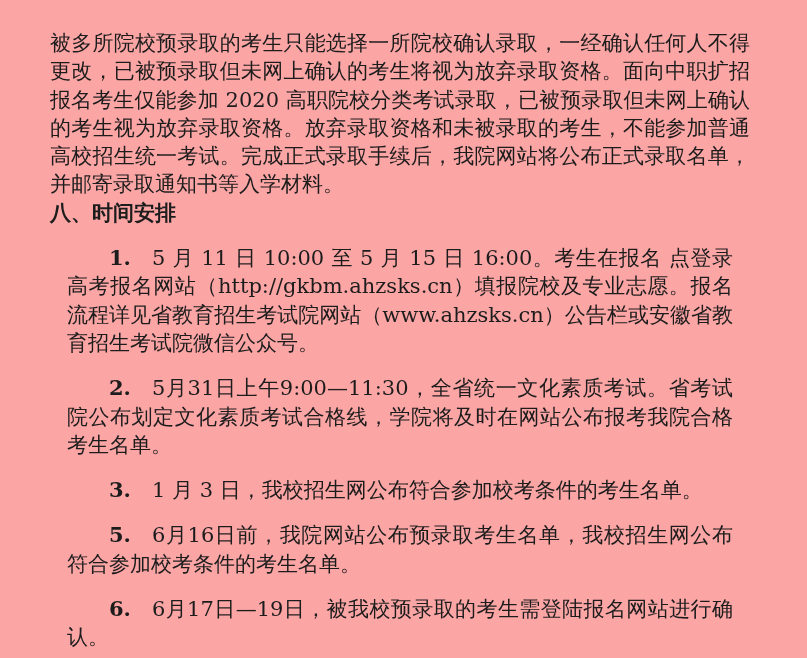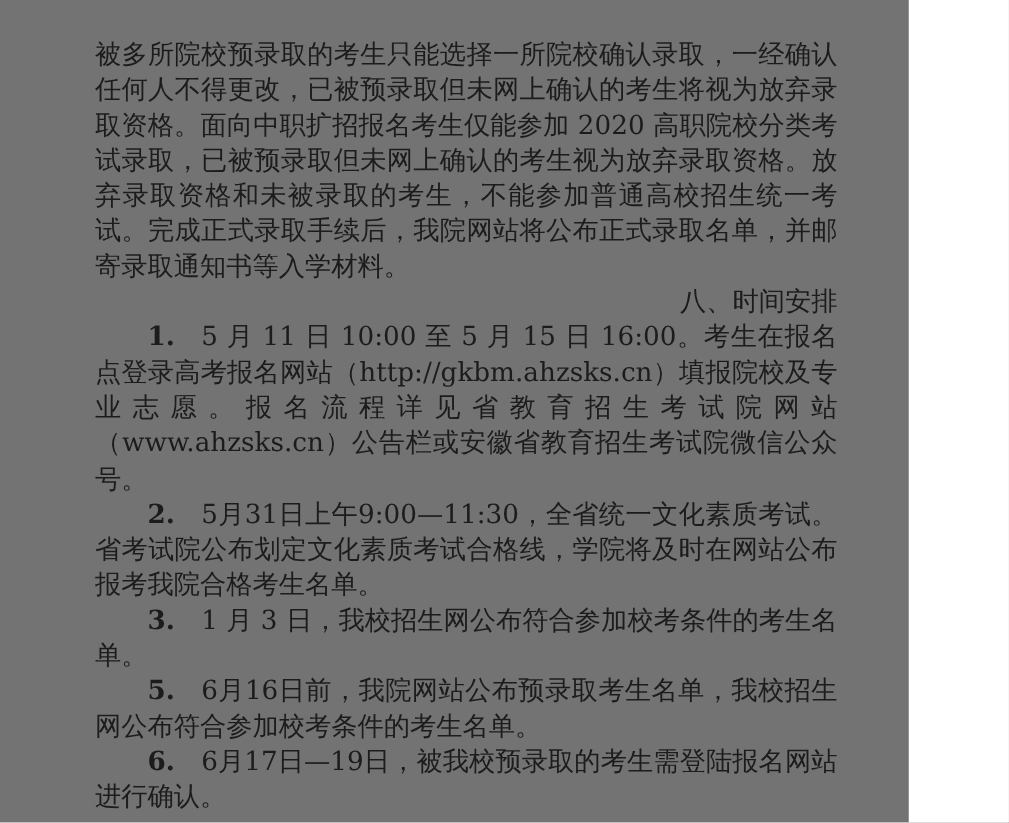--- a/index.html
+++ b/index.html
@@ -2,45 +2,45 @@
 <html><head>
 <meta charset="utf-8">
 <style>
   html, body {
     margin: 0;
     padding: 0;
     background: #ffffff;
   }
   .page {
     position: relative;
-    width: 727px;
+    width: 807px;
     height: 658px;
     box-sizing: border-box;
-    background: #737373;
+    background: #fca5a5;
     overflow: hidden;
-    padding: 29px 57px 0 76px;
+    padding: 29px 57px 0 50px;
     font-family: "DejaVu Serif", "Liberation Serif", serif;
     font-size: 21px;
     line-height: 28.3px;
     color: #1c1c1c;
     text-align: justify;
   }
   .para {
     margin: 0;
     text-align: justify;
   }
   .heading {
     margin: 0;
     font-size: 21px;
-    font-weight: normal;
+    font-weight: bold;
     line-height: 28.3px;
-    text-align: right;
+    text-align: left;
   }
   .item {
-    margin: 0;
+    margin: 17px;
     text-indent: 42px;
     text-align: justify;
   }
   .num {
     font-weight: bold;
     padding-right: 21px;
     letter-spacing: 0;
   }
 </style>
 </head>

